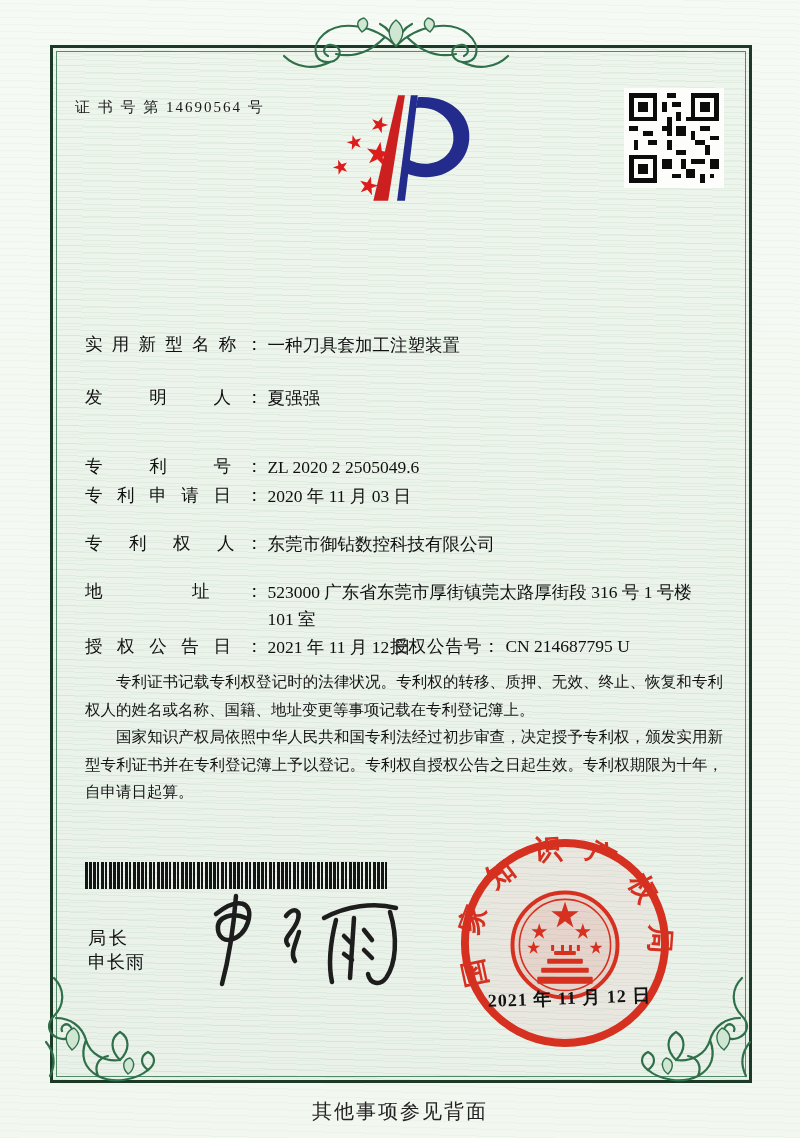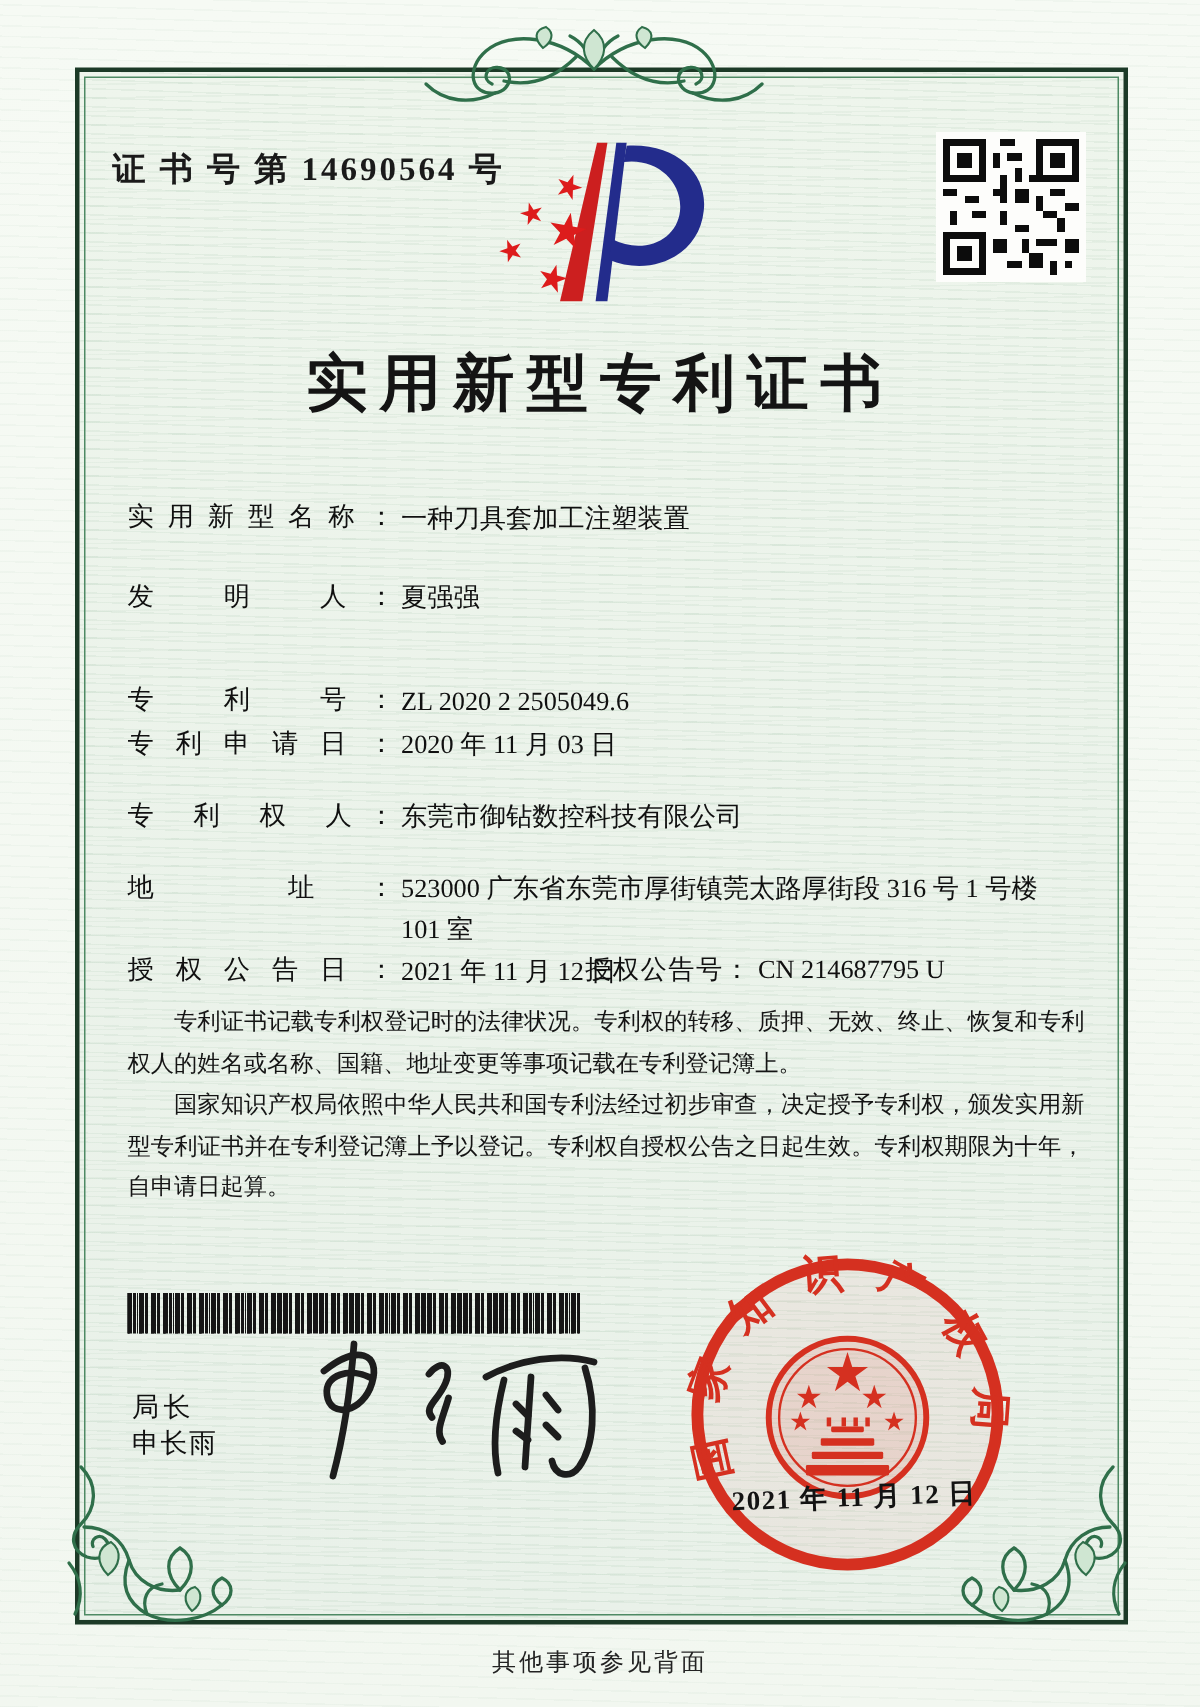--- a/index.html
+++ b/index.html
@@ -24,21 +24,21 @@
       repeating-linear-gradient(2deg, rgba(140,180,150,0.12) 0 1px, transparent 1px 6px),
       repeating-linear-gradient(-1deg, rgba(140,180,150,0.09) 0 1px, transparent 1px 9px),
       linear-gradient(#eef5ec,#e9f1e9);
   }
   .frame-inner{
     position:absolute;inset:3px;
     border:1px solid #4e8a64;
   }
   .cert-no{
     position:absolute;left:75px;top:98px;
-    font-size:22px;letter-spacing:2px;font-weight:700;color:#1a1a1a;
+    font-size:15px;letter-spacing:2px;font-weight:400;color:#1a1a1a;
   }
   .logo{position:absolute;left:322px;top:90px;width:158px;height:116px;}
   .qr{position:absolute;left:624px;top:88px;width:100px;height:100px;}
   .title{
     position:absolute;left:0;top:228px;width:800px;
     text-align:center;font-size:41px;font-weight:700;letter-spacing:8px;color:#141414;
   }
   .fields{position:absolute;left:85px;top:0;width:640px;}
   .row{position:absolute;left:0;font-size:17.5px;color:#101010;}
   .row .lbl{
@@ -75,21 +75,21 @@
     position:absolute;left:462px;top:986px;width:215px;
     font-size:18px;font-weight:700;letter-spacing:1px;color:#131313;
     transform:rotate(-2deg);text-align:center;
   }
   .page-no{
     position:absolute;left:0;top:1046px;width:800px;text-align:center;
     font-size:15px;color:#1a1a1a;letter-spacing:1px;
   }
   .back-note{
     position:absolute;left:0;top:1098px;width:800px;text-align:center;
-    font-size:16px;color:#222;letter-spacing:2px;
+    font-size:20px;color:#222;letter-spacing:2px;
   }
   .orn{position:absolute;pointer-events:none;}
   .orn-top{left:266px;top:12px;width:260px;height:62px;}
   .orn-bl{left:36px;top:972px;width:150px;height:112px;}
   .orn-br{left:610px;top:972px;width:150px;height:112px;transform:scaleX(-1);}
 </style>
 </head>
 <body>
 
 <div class="page">
@@ -195,21 +195,20 @@
         <rect x="72" y="60" width="8" height="8"></rect>
       <rect x="40" y="72" width="8" height="4"></rect>
         <rect x="52" y="68" width="8" height="8"></rect>
       <rect x="64" y="72" width="4" height="8"></rect>
         <rect x="72" y="72" width="4" height="4"></rect>
       <rect x="36" y="36" width="4" height="4"></rect>
         <rect x="52" y="24" width="4" height="4"></rect>
     </g>
   </svg>
 
-  <div class="title">实用新型专利证书</div>
 
   <div class="fields">
     <div class="row row-name">
       <span class="lbl">实用新型名称：</span>
       <span class="val">一种刀具套加工注塑装置</span>
     </div>
     <div class="row row-inventor">
       <span class="lbl">发　明　人：</span>
       <span class="val">夏强强</span>
     </div>

